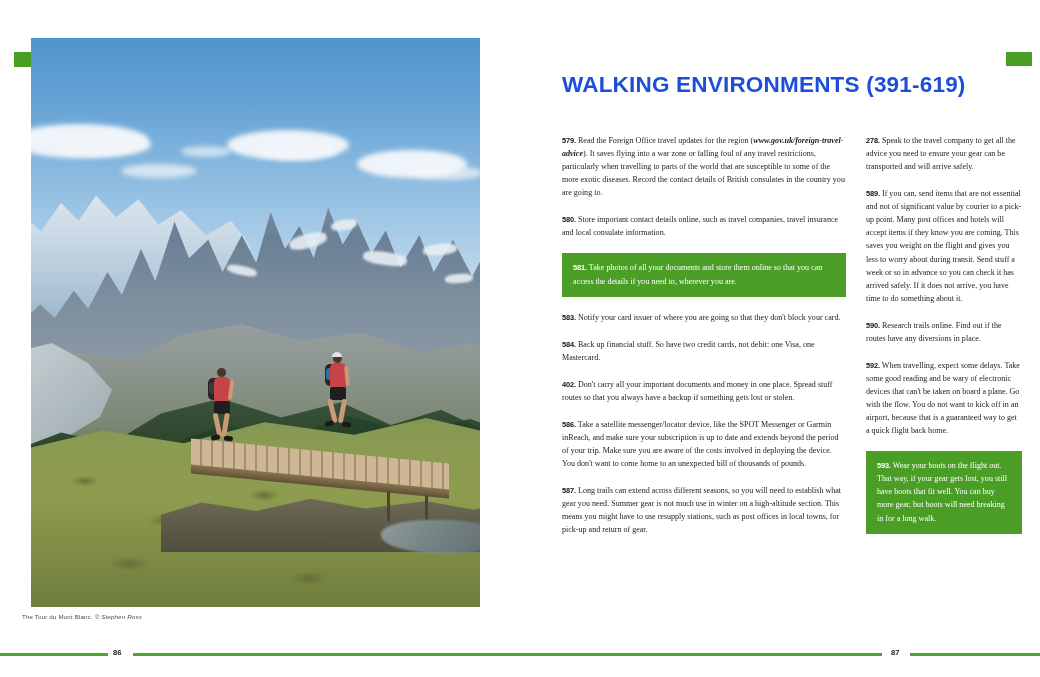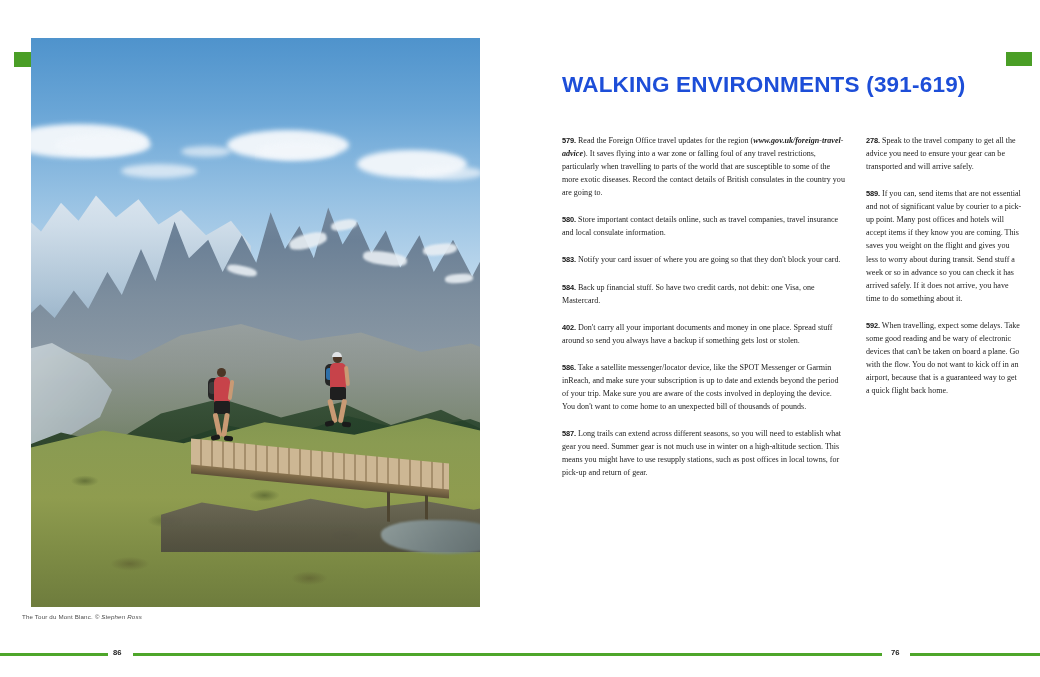--- a/index.html
+++ b/index.html
@@ -473,34 +473,37 @@
     <span class="credit">© Stephen Ross</span>
   </div>
 
   <div class="title">WALKING ENVIRONMENTS (391-619)</div>
   <div class="right-tab"></div>
 
   <div class="columns">
     <div class="col-wide" id="col1">
         <p class="tip"><span class="num">579.</span><span> Read the Foreign Office travel updates for the region (</span><span class="bi">www.gov.uk/foreign-travel-advice</span><span>). It saves flying into a war zone or falling foul of any travel restrictions, particularly when travelling to parts of the world that are susceptible to some of the more exotic diseases. Record the contact details of British consulates in the country you are going to.</span></p>
         <p class="tip"><span class="num">580.</span><span> Store important contact details online, such as travel companies, travel insurance and local consulate information.</span></p>
+        <p class="tip highlight"><span class="num">581.</span><span> Take photos of all your documents and store them online so that you can access the details if you need to, wherever you are.</span></p>
         <p class="tip"><span class="num">583.</span><span> Notify your card issuer of where you are going so that they don't block your card.</span></p>
         <p class="tip"><span class="num">584.</span><span> Back up financial stuff. So have two credit cards, not debit: one Visa, one Mastercard.</span></p>
-        <p class="tip"><span class="num">402.</span><span> Don't carry all your important documents and money in one place. Spread stuff around so send you always have a backup if something gets lost or stolen.</span></p>
+        <p class="tip"><span class="num">402.</span><span> Don't carry all your important documents and money in one place. Spread stuff routes so that you always have a backup if something gets lost or stolen.</span></p>
         <p class="tip"><span class="num">586.</span><span> Take a satellite messenger/locator device, like the SPOT Messenger or Garmin inReach, and make sure your subscription is up to date and extends beyond the period of your trip. Make sure you are aware of the costs involved in deploying the device. You don't want to come home to an unexpected bill of thousands of pounds.</span></p>
         <p class="tip"><span class="num">587.</span><span> Long trails can extend across different seasons, so you will need to establish what gear you need. Summer gear is not much use in winter on a high-altitude section. This means you might have to use resupply stations, such as post offices in local towns, for pick-up and return of gear.</span></p>
       </div>
     <div class="col-narrow" id="col2">
         <p class="tip"><span class="num">278.</span><span> Speak to the travel company to get all the advice you need to ensure your gear can be transported and will arrive safely.</span></p>
         <p class="tip"><span class="num">589.</span><span> If you can, send items that are not essential and not of significant value by courier to a pick-up point. Many post offices and hotels will accept items if they know you are coming. This saves you weight on the flight and gives you less to worry about during transit. Send stuff a week or so in advance so you can check it has arrived safely. If it does not arrive, you have time to do something about it.</span></p>
+        <p class="tip"><span class="num">590.</span><span> Research trails online. Find out if the routes have any diversions in place.</span></p>
         <p class="tip"><span class="num">592.</span><span> When travelling, expect some delays. Take some good reading and be wary of electronic devices that can't be taken on board a plane. Go with the flow. You do not want to kick off in an airport, because that is a guaranteed way to get a quick flight back home.</span></p>
+        <p class="tip highlight"><span class="num">593.</span><span> Wear your boots on the flight out. That way, if your gear gets lost, you still have boots that fit well. You can buy more gear, but boots will need breaking in for a long walk.</span></p>
       </div>
   </div>
 
   <div class="footer">
     <div class="rule r1"></div>
     <div class="rule r2"></div>
     <div class="rule r3"></div>
     <div class="pagenum left">86</div>
-    <div class="pagenum right">76</div>
+    <div class="pagenum right">87</div>
   </div>
 
 </div>
 
 </body></html>

